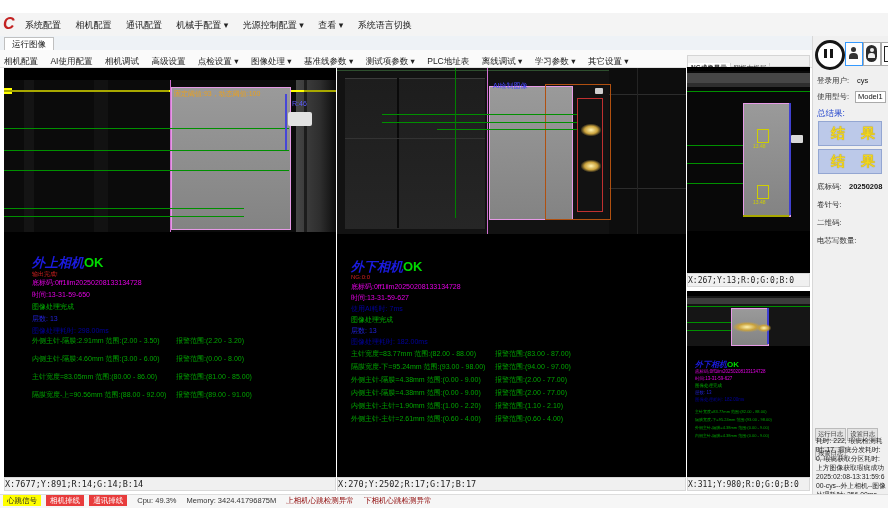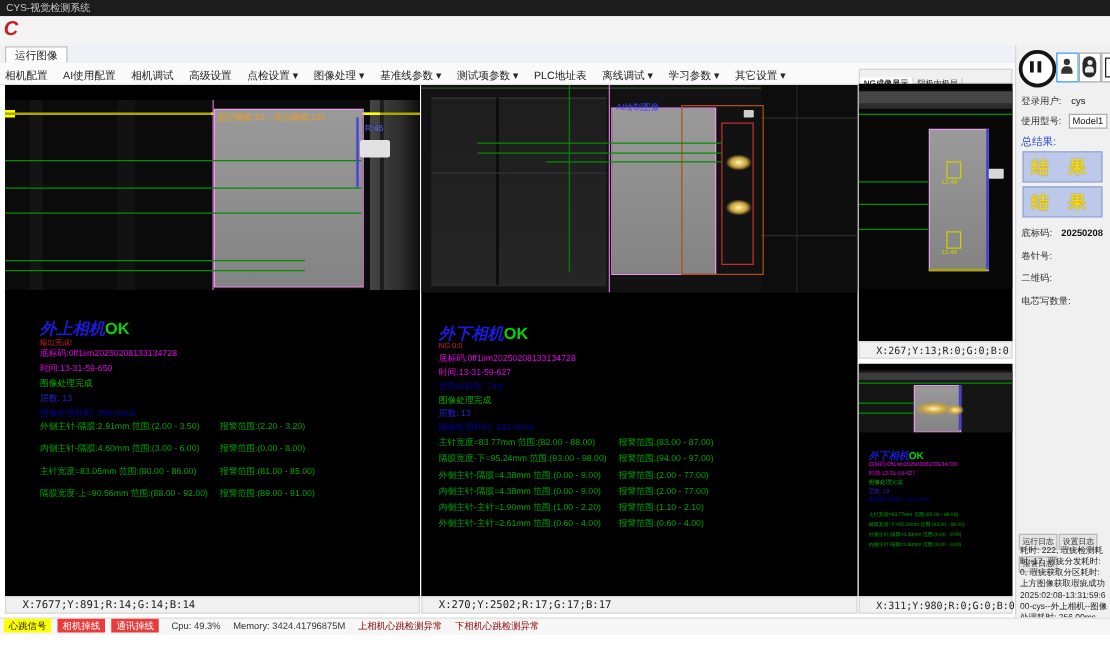--- a/index.html
+++ b/index.html
@@ -11,21 +11,21 @@
   .menubar{left:0;top:13px;width:888px;height:23px;background:#f4f4f4;border-bottom:1px solid #e0e0e0;}
   .logo{position:absolute;left:3px;top:2px;width:16px;height:18px;color:#c32222;font-size:16px;font-weight:bold;font-style:italic;line-height:18px;}
   .menuitem{display:inline-block;font-size:9px;color:#222;padding:6px 5px 0 5px;white-space:nowrap;}
   .menuwrap{position:absolute;left:20px;top:0;}
   .tabrow{left:0;top:36px;width:888px;height:14px;background:#eef2f6;border-bottom:1px solid #d5d5d5;}
   .runtab{position:absolute;left:4px;top:1px;height:13px;background:#fff;border:1px solid #c0c0c0;border-bottom:none;font-size:8.5px;color:#222;padding:1px 7px 0 7px;}
   .toolbar{left:0;top:50px;width:888px;height:17px;background:#fafafa;border-bottom:1px solid #e3e3e3;}
   .toolitem{display:inline-block;font-size:8.5px;color:#222;padding:4px 4px 0 4px;white-space:nowrap;}
   
   .viewpanel{background:#000;overflow:hidden;}
-  .coordbar{background:#f0f0f0;color:#222;font-family:"DejaVu Sans Mono","Liberation Mono",monospace;font-size:8.5px;line-height:13px;padding-left:13px;box-sizing:border-box;border:1px solid #d8d8d8;}
+  .coordbar{background:#f0f0f0;color:#222;font-family:"DejaVu Sans Mono","Liberation Mono",monospace;font-size:8.5px;line-height:13px;padding-left:0;box-sizing:border-box;border:1px solid #d8d8d8;}
   .gline{position:absolute;height:1px;background:#009000;}
   .gvline{position:absolute;width:1px;background:#008000;}
   .cell{position:absolute;border:1px solid #e79ae7;background:linear-gradient(180deg,#9a9a9a,#838383);}
   .glow{position:absolute;background:radial-gradient(ellipse at center,#fff3b0 0%,#caa23c 45%,rgba(80,50,10,0) 75%);}
   
   .rhead{position:absolute;font-size:13px;font-weight:bold;font-style:italic;color:#1b1bdf;white-space:nowrap;}
   .rok{color:#00d800;font-style:normal;}
   .rnote{position:absolute;font-size:6px;color:#d02020;white-space:nowrap;}
   .rmag{position:absolute;font-size:7px;color:#e400e4;white-space:nowrap;}
   .rgreen{position:absolute;font-size:7px;color:#00b400;white-space:nowrap;}
@@ -35,21 +35,21 @@
   .malarm{position:absolute;font-size:7px;color:#00a400;white-space:nowrap;}
   
   .ngtabs{left:687px;top:55px;width:123px;height:12px;background:#f0f0f0;border:1px solid #d5d5d5;box-sizing:border-box;}
   .ngtab{display:inline-block;font-size:6.5px;color:#333;padding:1px 3px;border-right:1px solid #d0d0d0;}
   .ngtab.sel{background:#fff;font-weight:bold;}
   
   .sidepanel{left:812px;top:36px;width:76px;height:458px;background:#f0f0f0;border-left:1px solid #d8d8d8;}
   .slabel{position:absolute;font-size:7.5px;color:#333;white-space:nowrap;}
   .sblue{position:absolute;font-size:8.5px;font-weight:normal;color:#2244cc;white-space:nowrap;}
   .resultbox{position:absolute;width:62px;height:23px;background:#bcc9e9;border:1px solid #93a6d2;
-             color:#f2d71e;font-size:14px;font-weight:bold;text-align:left;line-height:23px;letter-spacing:6px;text-indent:6px;
+             color:#f2d71e;font-size:14px;font-weight:bold;text-align:right;line-height:23px;letter-spacing:6px;text-indent:6px;
              text-shadow:0 0 1px #a08000;}
   .logtab{display:inline-block;font-size:6.3px;color:#333;border:1px solid #bbb;background:#e4e4e4;padding:1px 2px;margin-right:1px;}
   .logtext{position:absolute;font-size:6.8px;color:#222;line-height:9px;width:70px;word-break:break-all;}
   
   .pausebtn{position:absolute;left:2px;top:4px;width:24px;height:24px;border:3px solid #151515;border-radius:50%;background:#fff;}
   .pausebtn i{position:absolute;top:6px;width:3px;height:9px;background:#151515;}
   .sqbtn{position:absolute;top:6px;width:16px;height:22px;background:#fdfdfd;border:1px solid #aaa;}
   .sqbtn.sel{border:1px solid #3399ff;}
   .person-head{position:absolute;left:5px;top:4px;width:5px;height:5px;border-radius:50%;background:#333;}
   .person-body{position:absolute;left:3px;top:10px;width:9px;height:6px;border-radius:4px 4px 0 0;background:#333;}
@@ -64,26 +64,32 @@
   .badge.r{background:#e83c3c;color:#fff;}
   .warntx{color:#8b0000;margin-left:8px;}
   .stattx{margin-left:8px;color:#333;}
   .band{position:absolute;}
 </style>
 </head>
 <body>
 
 <div id="app">
 
-  <div class="abs titlebar">
-    <span>CYS-视觉检测系统</span>
-  </div>
 
   <div class="abs menubar">
     <span class="logo">C</span>
+    <div class="menuwrap">
+      <span class="menuitem">系统配置</span>
+      <span class="menuitem">相机配置</span>
+      <span class="menuitem">通讯配置</span>
+      <span class="menuitem">机械手配置 ▾</span>
+      <span class="menuitem">光源控制配置 ▾</span>
+      <span class="menuitem">查看 ▾</span>
+      <span class="menuitem">系统语言切换</span>
+    </div>
   </div>
 
   <div class="abs tabrow">
     <div class="runtab">运行图像</div>
   </div>
 
   <div class="abs toolbar">
     <span class="toolitem">相机配置</span>
     <span class="toolitem">AI使用配置</span>
     <span class="toolitem">相机调试</span>

